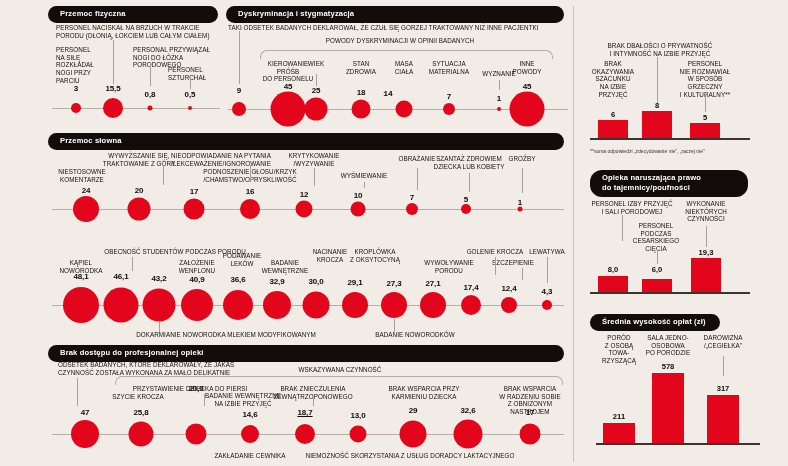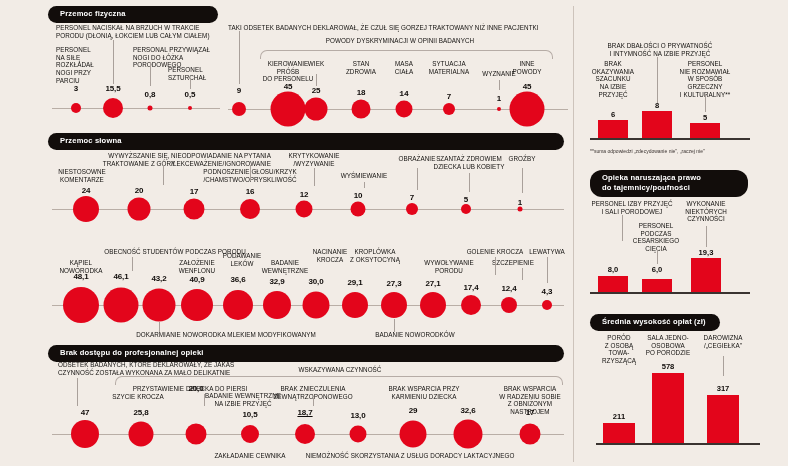--- a/index.html
+++ b/index.html
@@ -151,20 +151,21 @@
   <div class="bval" style="left:113px;top:84px;">15,5</div>
   <div class="bval" style="left:150px;top:90px;">0,8</div>
   <div class="bval" style="left:190px;top:90px;">0,5</div>
 
   <div class="axis" style="left:52px;top:108px;width:168px;"></div>
   <div class="bubble" style="left:76px;top:108px;width:10px;height:10px;"></div>
   <div class="bubble" style="left:113px;top:108px;width:20px;height:20px;"></div>
   <div class="bubble" style="left:150px;top:108px;width:5px;height:5px;"></div>
   <div class="bubble" style="left:190px;top:108px;width:4px;height:4px;"></div>
 
+  <div class="banner" style="left:226px;top:6px;width:338px;">Dyskryminacja i stygmatyzacja</div>
 
   <div class="subhead" style="left:228px;top:24px;width:340px;">TAKI ODSETEK BADANYCH DEKLAROWAŁ, ŻE CZUŁ SIĘ GORZEJ TRAKTOWANY NIŻ INNE PACJENTKI</div>
   <div class="subhead c" style="left:400px;top:37px;">POWODY DYSKRYMINACJI W OPINII BADANYCH</div>
   <div class="brace" style="left:260px;top:50px;width:293px;height:9px;"></div>
 
   <div class="leader" style="left:239px;top:31px;height:53px;"></div>
   <div class="leader" style="left:316px;top:74px;height:12px;"></div>
   <div class="leader" style="left:499px;top:80px;height:10px;"></div>
 
   <div class="blabel c" style="left:288px;top:60px;width:66px;">KIEROWANIE
@@ -178,21 +179,21 @@
   <div class="blabel c" style="left:449px;top:60px;width:60px;">SYTUACJA
 MATERIALNA</div>
   <div class="blabel c" style="left:499px;top:70px;width:52px;">WYZNANIE</div>
   <div class="blabel c" style="left:527px;top:60px;width:44px;">INNE
 POWODY</div>
 
   <div class="bval" style="left:239px;top:86px;">9</div>
   <div class="bval" style="left:288px;top:82px;">45</div>
   <div class="bval" style="left:316px;top:86px;">25</div>
   <div class="bval" style="left:361px;top:88px;">18</div>
-  <div class="bval" style="left:404px;top:89px;font-family:Liberation Mono, monospace;">14</div>
+  <div class="bval" style="left:388px;top:89px;font-family:Liberation Mono, monospace;">14</div>
   <div class="bval" style="left:449px;top:92px;">7</div>
   <div class="bval" style="left:499px;top:94px;">1</div>
   <div class="bval" style="left:527px;top:82px;">45</div>
 
   <div class="axis" style="left:228px;top:109px;width:340px;"></div>
   <div class="bubble" style="left:239px;top:109px;width:14px;height:14px;"></div>
   <div class="bubble" style="left:288px;top:109px;width:35px;height:35px;"></div>
   <div class="bubble" style="left:316px;top:109px;width:23px;height:23px;"></div>
   <div class="bubble" style="left:361px;top:109px;width:19px;height:19px;"></div>
   <div class="bubble" style="left:404px;top:109px;width:17px;height:17px;"></div>
@@ -328,21 +329,21 @@
 Z OBNIŻONYM
 NASTROJEM</div>
 
   <div class="leader" style="left:204px;top:394px;height:12px;"></div>
   <div class="leader" style="left:313px;top:398px;height:8px;"></div>
   <div class="leader" style="left:530px;top:407px;height:0px;"></div>
 
   <div class="bval" style="left:85px;top:408px;">47</div>
   <div class="bval" style="left:141px;top:408px;">25,8</div>
   <div class="bval" style="left:196px;top:384px;">20,0</div>
-  <div class="bval" style="left:250px;top:410px;">10,5</div>
+  <div class="bval" style="left:250px;top:410px;">14,6</div>
   <div class="bval" style="left:305px;top:408px;text-decoration:underline;">18,7</div>
   <div class="bval" style="left:358px;top:411px;">13,0</div>
   <div class="bval" style="left:413px;top:406px;">29</div>
   <div class="bval" style="left:468px;top:406px;">32,6</div>
   <div class="bval" style="left:530px;top:408px;">17</div>
 
   <div class="axis" style="left:52px;top:434px;width:512px;"></div>
   <div class="bubble" style="left:85px;top:434px;width:28px;height:28px;"></div>
   <div class="bubble" style="left:141px;top:434px;width:25px;height:25px;"></div>
   <div class="bubble" style="left:196px;top:434px;width:21px;height:21px;"></div>

